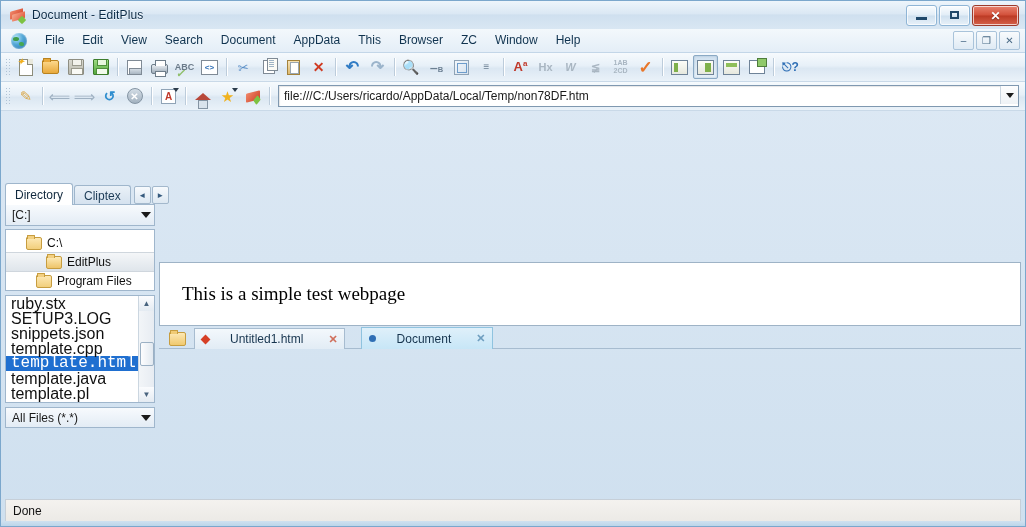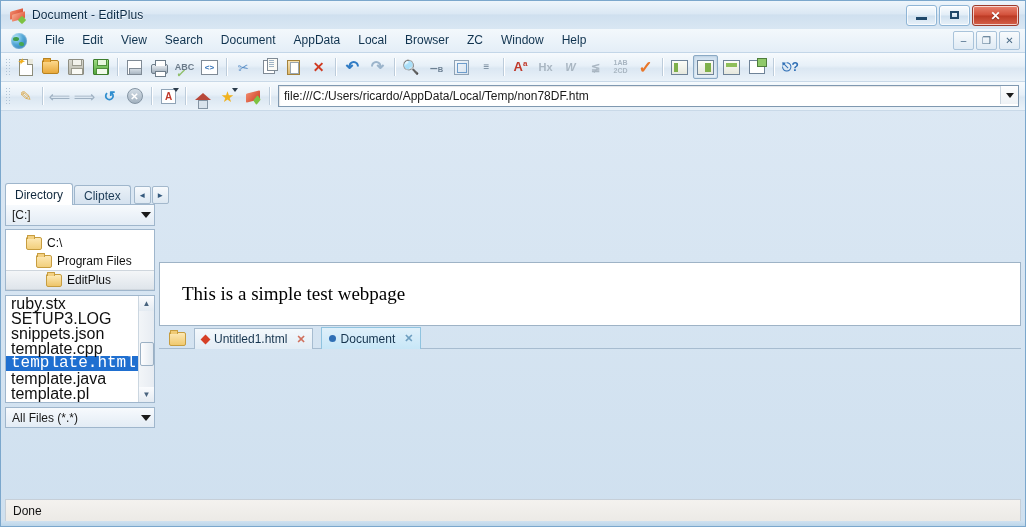--- a/index.html
+++ b/index.html
@@ -240,23 +240,23 @@
   
   .doctabs{
     flex:0 0 23px;height:23px;display:flex;align-items:flex-end;
     padding-left:6px;box-sizing:border-box;position:relative;
   }
   .doctabs:after{content:"";position:absolute;left:0;right:0;bottom:0;height:1px;background:#a7bcd0;}
   .dt-ic{width:15px;height:12px;margin:0 8px 3px 4px;flex:0 0 15px;position:relative;
     background:linear-gradient(to bottom,#fde8b4,#f0c96f);border:1px solid #c79d3f;border-radius:1px 2px 2px 2px;}
   .dt-ic:before{content:"";position:absolute;left:0;top:-3px;width:6px;height:3px;background:#f1cb75;border:1px solid #c79d3f;border-bottom:none;border-radius:1px 1px 0 0;}
   .dtab{
-    height:20px;display:flex;align-items:center;gap:5px;padding:0 6px 0 7px;
+    height:20px;display:flex;align-items:center;gap:21px;padding:0 6px 0 7px;
     font-size:12px;color:#16344e;border:1px solid #a7bcd0;border-bottom:none;
-    background:linear-gradient(to bottom,#f3f8fc,#e2ecf5);margin-right:8px;position:relative;z-index:2;
+    background:linear-gradient(to bottom,#f3f8fc,#e2ecf5);margin-right:16px;position:relative;z-index:2;
   }
   .dtab.active{background:linear-gradient(to bottom,#dff0fa,#c7e6f7);border-color:#8fc3df;height:21px;}
   .dot{width:7px;height:7px;transform:rotate(45deg);flex:0 0 7px;}
   .dot.red{background:#d63f26;}
   .dot.blue{background:#2f6fb5;border-radius:50%;transform:none;}
   .dt-close{color:#d0705d;font-size:11px;font-weight:bold;margin-left:4px;line-height:1;}
   .dtab.active .dt-close{color:#6f9fc0;}
 
   
   .statusbar{
@@ -294,21 +294,21 @@
   </div>
 
   <div class="menubar">
     <div class="menu-globe"></div>
     <div class="menu-item">File</div>
     <div class="menu-item">Edit</div>
     <div class="menu-item">View</div>
     <div class="menu-item">Search</div>
     <div class="menu-item">Document</div>
     <div class="menu-item">AppData</div>
-    <div class="menu-item">Local</div>
+    <div class="menu-item">This</div>
     <div class="menu-item">Browser</div>
     <div class="menu-item">ZC</div>
     <div class="menu-item">Window</div>
     <div class="menu-item">Help</div>
     <div class="mdi-btns">
       <div class="mdi-btn">
           <span class="g">–</span>
         </div>
       <div class="mdi-btn">
           <span class="g">❐</span>
@@ -479,27 +479,27 @@
       <div class="drivebar">
         <div class="t">[C:]</div>
         <div class="dd"></div>
       </div>
 
       <div class="tree">
         <div class="trow" style="padding-left:20px">
           <span class="tfold"></span>
           <span>C:\</span>
         </div>
+        <div class="trow sel" style="padding-left:40px">
+          <span class="tfold open"></span>
+          <span>EditPlus</span>
+        </div>
         <div class="trow" style="padding-left:30px">
           <span class="tfold"></span>
           <span>Program Files</span>
-        </div>
-        <div class="trow sel" style="padding-left:40px">
-          <span class="tfold open"></span>
-          <span>EditPlus</span>
         </div>
       </div>
 
       <div class="filelist">
         <div class="frow">ruby.stx</div>
         <div class="frow">SETUP3.LOG</div>
         <div class="frow">snippets.json</div>
         <div class="frow">template.cpp</div>
         <div class="frow sel">template.html</div>
         <div class="frow">template.java</div>

